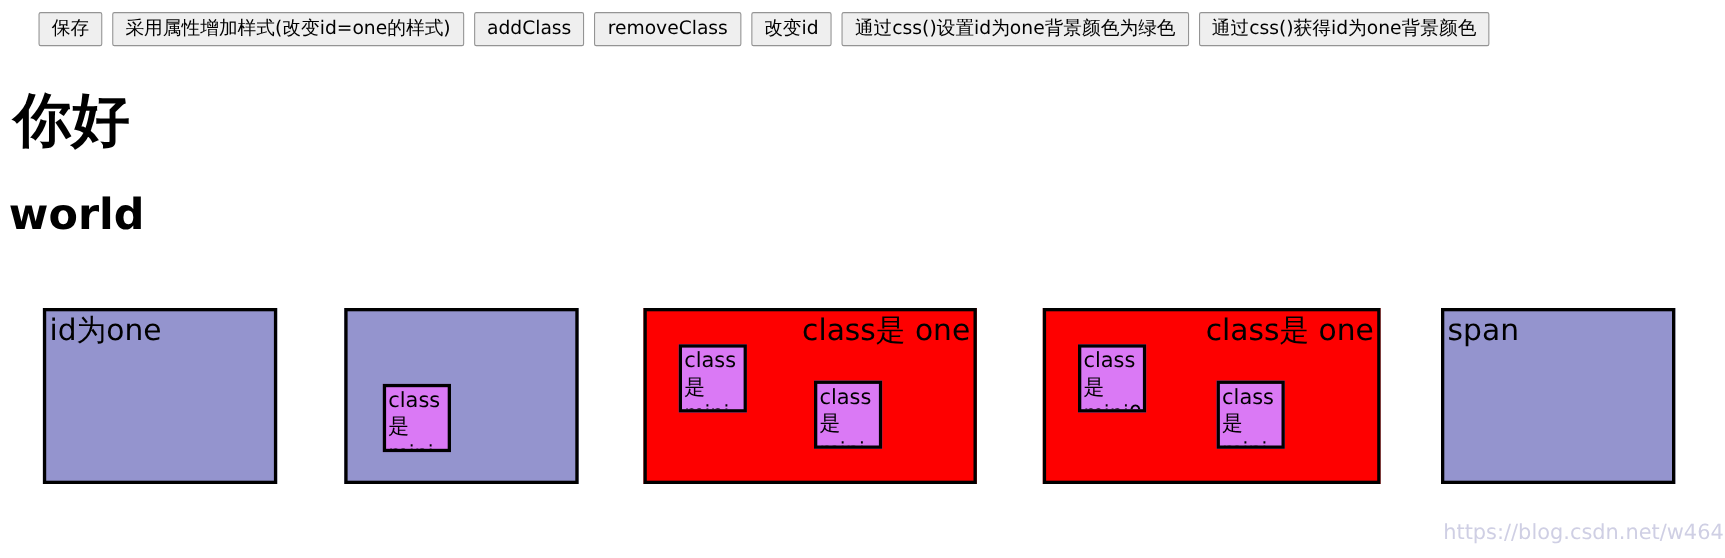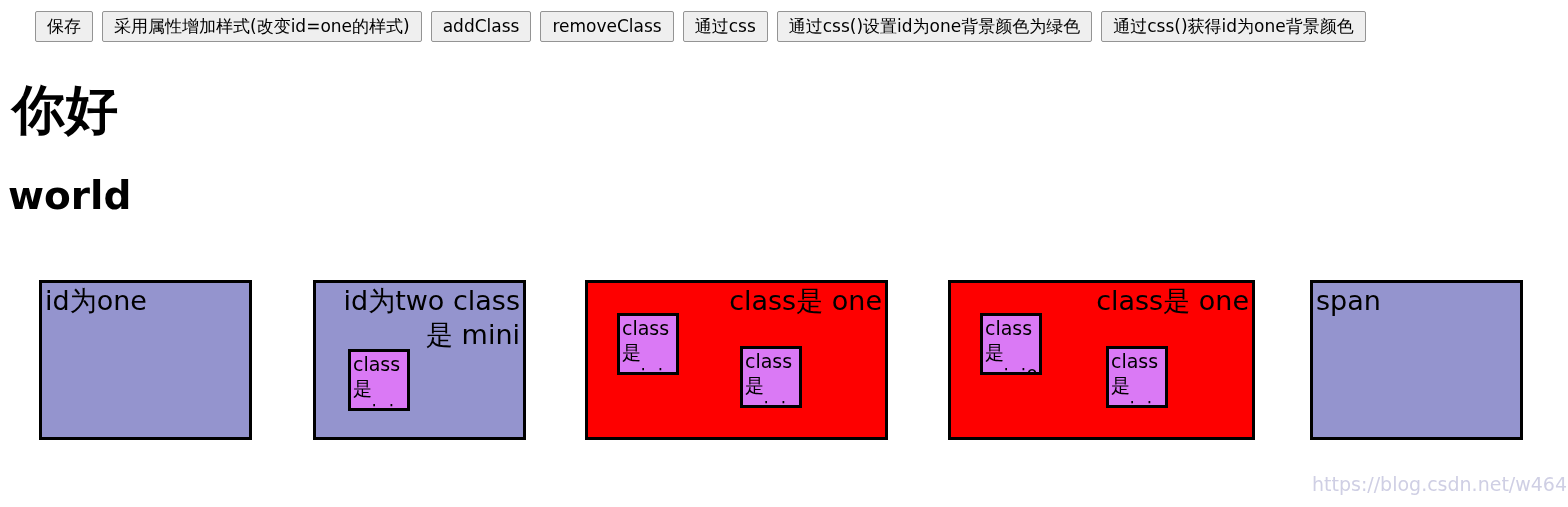--- a/index.html
+++ b/index.html
@@ -119,34 +119,33 @@
   }
 </style>
 </head>
 <body>
 
 <div class="toolbar">
     <button class="btn">保存</button>
     <button class="btn">采用属性增加样式(改变id=one的样式)</button>
     <button class="btn">addClass</button>
     <button class="btn">removeClass</button>
-    <button class="btn">通过css</button>
+    <button class="btn">改变id</button>
     <button class="btn">通过css()设置id为one背景颜色为绿色</button>
     <button class="btn">通过css()获得id为one背景颜色</button>
   </div>
 
 <div class="h1">你好</div>
 <div class="h2">world</div>
 
 <div id="box-area">
     <div class="box box-purple" style="left: 39px; width: 213px; background: rgb(148, 148, 206);">
       <span class="box-label left">id为one</span>
     </div>
     <div class="box box-purple" style="left: 313px; width: 213px; background: rgb(148, 148, 206);">
-      <span class="box-label">id为two class是 mini</span>
       <div class="mini" style="left: 32px; top: 66px;">class是mini</div>
     </div>
     <div class="box box-red" style="left: 585px; width: 303px; background: rgb(254, 0, 0);">
       <span class="box-label">class是 one</span>
       <div class="mini" style="left: 29px; top: 30px;">class是mini</div>
       <div class="mini" style="left: 152px; top: 63px;">class是mini</div>
     </div>
     <div class="box box-red" style="left: 948px; width: 307px; background: rgb(254, 0, 0);">
       <span class="box-label">class是 one</span>
       <div class="mini" style="left: 29px; top: 30px;">class是mini01</div>

